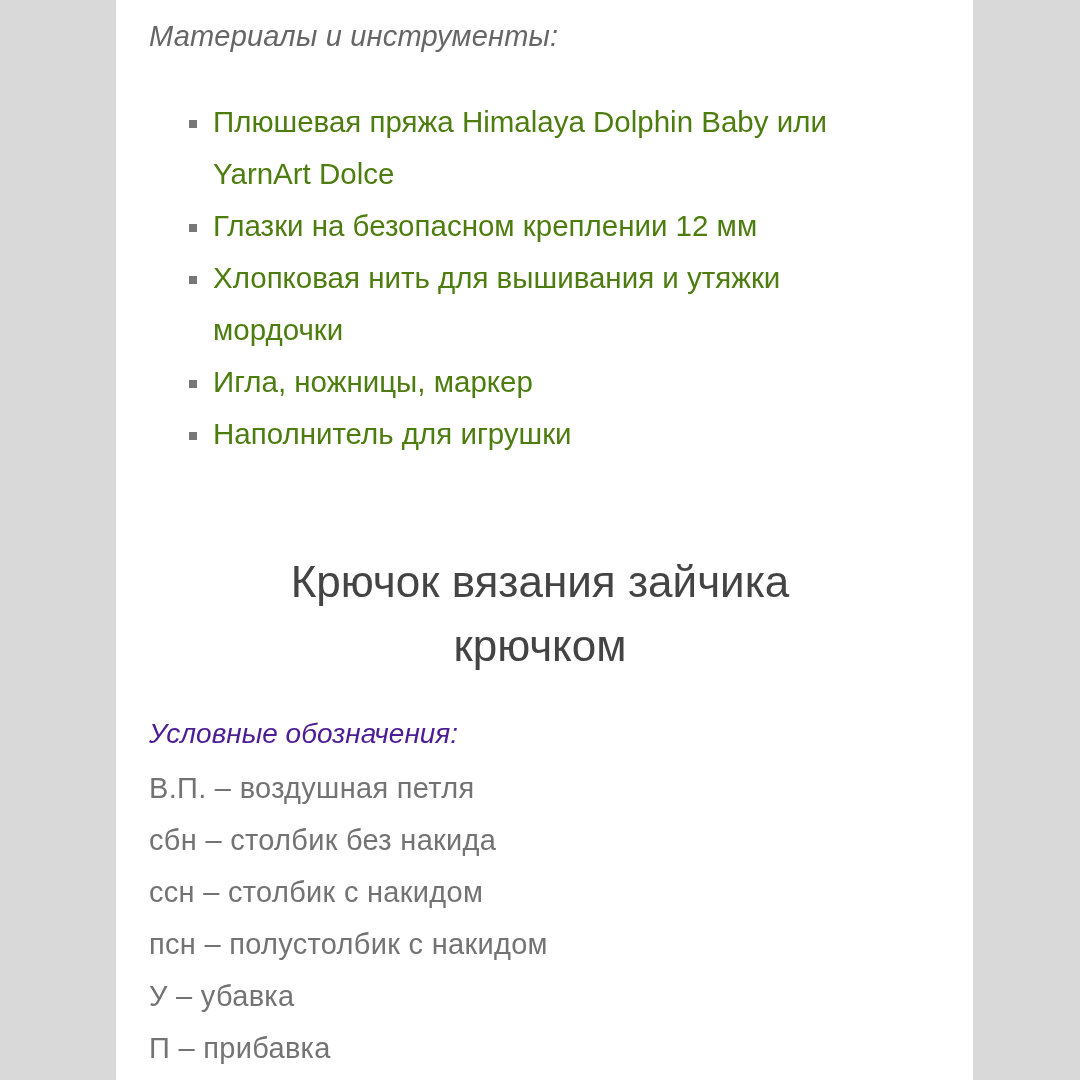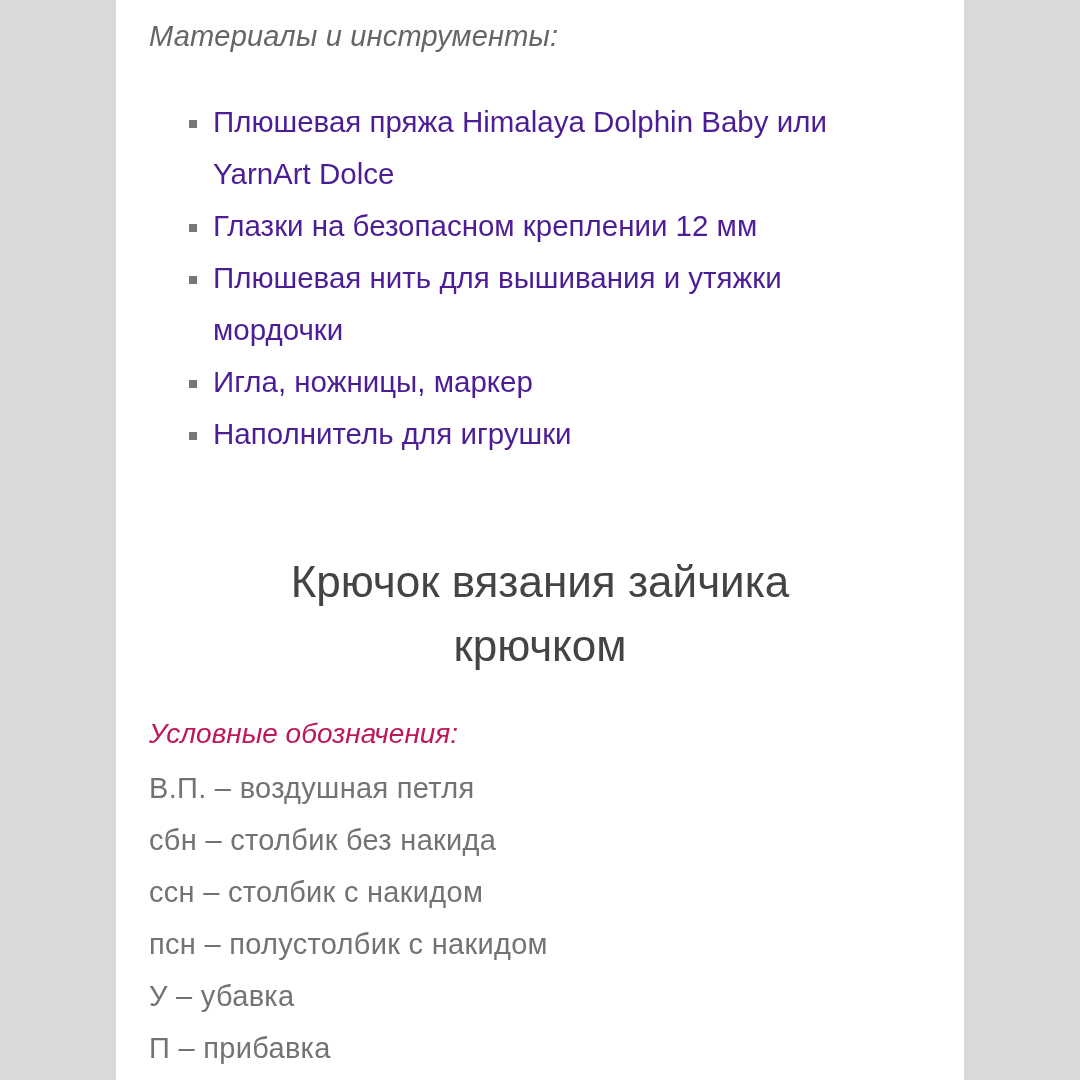--- a/index.html
+++ b/index.html
@@ -6,46 +6,47 @@
     body {
       width: 1080px; height: 1080px; overflow: hidden;
       background: #d9d9d9;
       font-family: "Liberation Sans", "DejaVu Sans", sans-serif;
       position: relative;
     }
     .page {
       position: absolute; left: 116px; top: 0; width: 848px; height: 1080px;
       background: #ffffff;
       color: #555555;
+      padding-left: 9px;
     }
     .materials-heading {
       position: absolute; left: 33px; top: 20px;
       font-style: italic; font-size: 29px; color: #666666;
       margin: 0; font-weight: normal; letter-spacing: 0.2px;
     }
     .materials-list {
       position: absolute; left: 70px; top: 96px; width: 720px;
       margin: 0; padding: 0; list-style: none;
     }
     .materials-list li {
       position: relative; padding-left: 27px;
-      font-size: 29.5px; line-height: 52px; color: #4c1d95;
+      font-size: 29.5px; line-height: 52px; color: #4d7c0f;
     }
     .bullet {
       position: absolute; left: 3px; top: 24px; width: 8px; height: 8px;
       background: #777777;
     }
     .section-title {
       position: absolute; left: 0; top: 550px; width: 848px;
       text-align: center; font-size: 44px; line-height: 64px;
       color: #444444; margin: 0; font-weight: normal;
     }
     .legend-heading {
       position: absolute; left: 33px; top: 718px;
-      font-style: italic; font-size: 28px; color: #be185d;
+      font-style: italic; font-size: 28px; color: #4c1d95;
       margin: 0; font-weight: normal;
     }
     .legend-list {
       position: absolute; left: 33px; top: 762px;
       margin: 0; padding: 0; list-style: none;
     }
     .legend-list li {
       font-size: 29px; line-height: 52px; color: #737373; letter-spacing: 0.3px;
     }
   </style>
@@ -59,21 +60,21 @@
     <li>
       <span class="bullet"></span>
       <span>Плюшевая пряжа Himalaya Dolphin Baby или YarnArt Dolce</span>
     </li>
     <li>
       <span class="bullet"></span>
       <span>Глазки на безопасном креплении 12 мм</span>
     </li>
     <li>
       <span class="bullet"></span>
-      <span>Плюшевая нить для вышивания и утяжки мордочки</span>
+      <span>Хлопковая нить для вышивания и утяжки мордочки</span>
     </li>
     <li>
       <span class="bullet"></span>
       <span>Игла, ножницы, маркер</span>
     </li>
     <li>
       <span class="bullet"></span>
       <span>Наполнитель для игрушки</span>
     </li>
   </ul>

